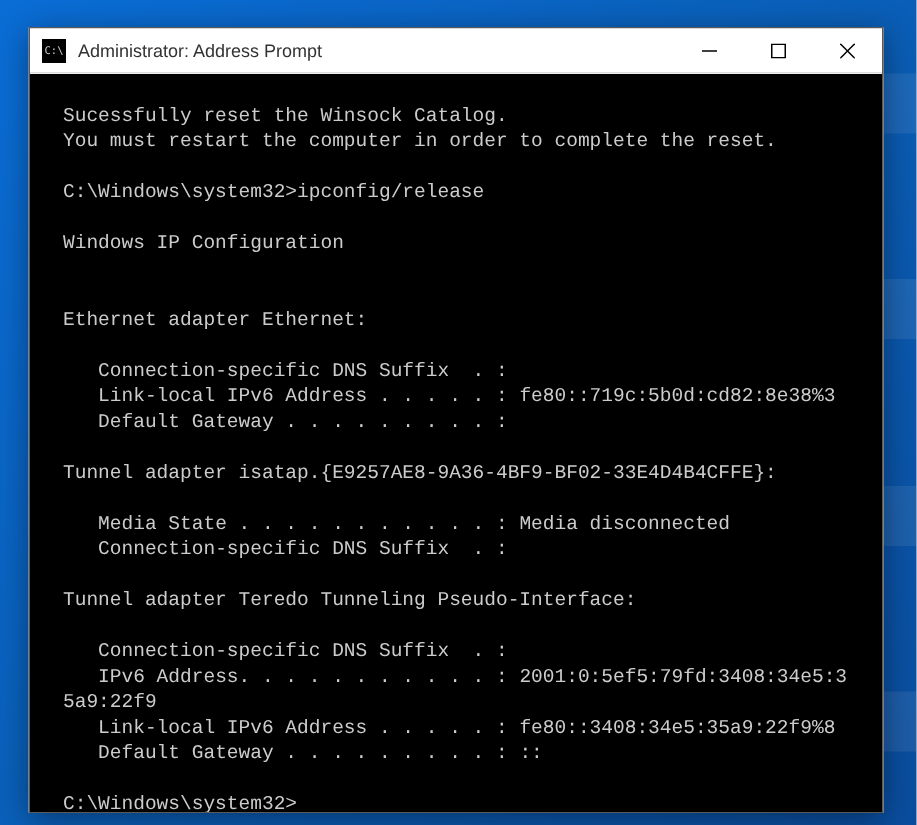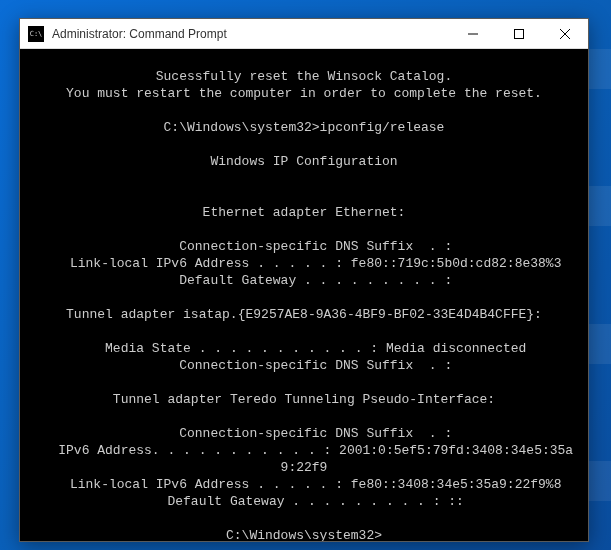--- a/index.html
+++ b/index.html
@@ -53,42 +53,41 @@
       flex: 1;
       background: #000;
       overflow-y: auto;
       overflow-x: hidden;
       font-family: Consolas, 'Courier New', monospace;
       font-size: 13px;
       line-height: 17px;
       color: #ccc;
       white-space: pre-wrap;
       word-break: break-all;
-      padding: 2px 12px;
-      text-align: center;
+      padding: 2px 22px;
     }
     .terminal::-webkit-scrollbar { width: 16px; }
     .terminal::-webkit-scrollbar-track { background: #2b2b2b; }
     .terminal::-webkit-scrollbar-thumb { background: #6b6b6b; }
     .line { display: block; min-height: 17px; }
   </style>
 </head>
 <body>
 
 <div class="desktop-stripes">
   <div class="stripe"></div>
     <div class="stripe"></div>
     <div class="stripe"></div>
     <div class="stripe"></div>
 </div>
 
 <div class="window">
   <div class="titlebar">
     <div class="title-icon">C:\</div>
-    <div class="title-text">Administrator: Command Prompt</div>
+    <div class="title-text">Administrator: Address Prompt</div>
     <div class="title-controls">
       <div class="title-btn">
         <svg viewBox="0 0 10 10">
             <line x1="0" y1="5" x2="10" y2="5" stroke="#000" stroke-width="1"></line>
           </svg>
       </div>
       <div class="title-btn">
         <svg viewBox="0 0 10 10">
             <rect x="0.5" y="0.5" width="9" height="9" fill="none" stroke="#000" stroke-width="1"></rect>
           </svg>

